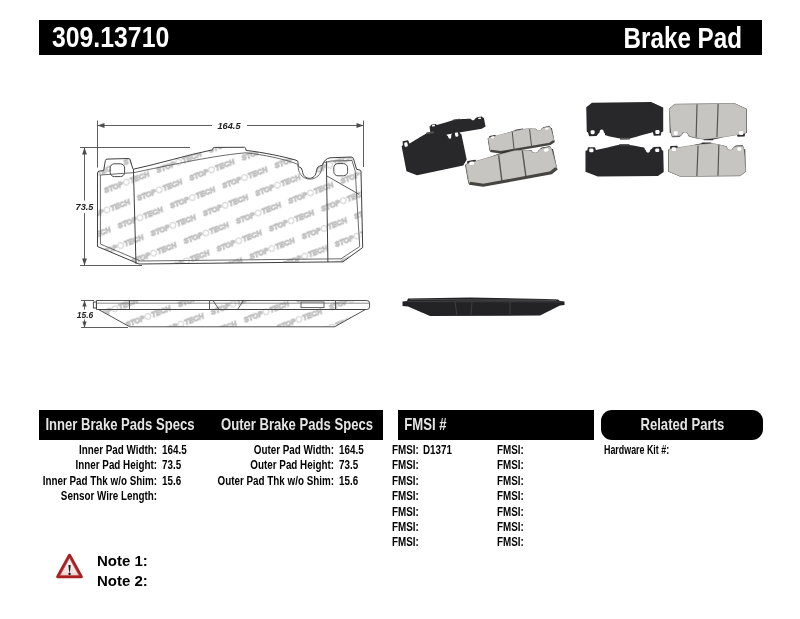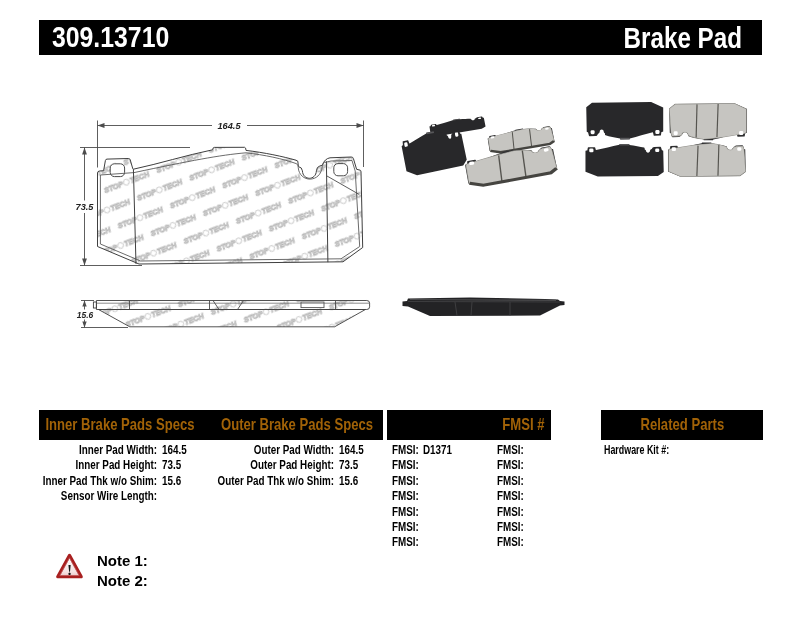--- a/index.html
+++ b/index.html
@@ -1,35 +1,35 @@
 <!DOCTYPE html>
 <html><head>
 <meta charset="utf-8">
 <style>
   html,body{margin:0;padding:0;background:#fff;}
   #page{position:relative;width:800px;height:619px;background:#fff;overflow:hidden;
         font-family:"Liberation Sans",sans-serif;}
   .abs{position:absolute;}
-  .hdr{background:#000;color:#a16207;font-weight:bold;}
+  .hdr{background:#000;color:#e5e5e5;font-weight:bold;}
   .cell{color:#000;font-weight:bold;font-size:12px;line-height:15.4px;white-space:pre;}
 </style>
 </head>
 <body>
 <div id="page">
 
   <div class="abs hdr" style="left:39px;top:20px;width:723px;height:35px;"></div>
   <div class="abs" style="left:52px;top:21.4px;color:#fff;font-weight:bold;font-size:29px;transform:scaleX(0.855);transform-origin:0 0;">309.13710</div>
   <div class="abs" style="left:39px;top:22.4px;width:703px;text-align:right;color:#fff;font-weight:bold;font-size:29px;transform:scaleX(0.835);transform-origin:100% 0;">Brake Pad</div>
 
   <div class="abs hdr" style="left:39px;top:410px;width:344px;height:30px;font-size:17px;line-height:30px;">
     <span style="position:absolute;left:-19px;width:200px;text-align:center;white-space:nowrap;transform:scaleX(0.77);transform-origin:50% 0;">Inner Brake Pads Specs</span>
     <span style="position:absolute;left:157.5px;width:200px;text-align:center;white-space:nowrap;transform:scaleX(0.77);transform-origin:50% 0;">Outer Brake Pads Specs</span>
   </div>
-  <div class="abs hdr" style="left:387px;top:410px;width:164px;height:30px;font-size:17px;line-height:30px;text-align:right;"><span style="display:inline-block;transform:scaleX(0.77);transform-origin:50% 0;">FMSI&nbsp;#</span></div>
-  <div class="abs hdr" style="left:601px;top:410px;width:162px;height:30px;font-size:17px;line-height:30px;text-align:center;"><span style="display:inline-block;transform:scaleX(0.77);transform-origin:50% 0;">Related Parts</span></div>
+  <div class="abs hdr" style="left:398px;top:410px;width:196px;height:30px;font-size:17px;line-height:30px;text-align:left;"><span style="display:inline-block;transform:scaleX(0.77);transform-origin:50% 0;">FMSI&nbsp;#</span></div>
+  <div class="abs hdr" style="left:601px;top:410px;width:162px;height:30px;font-size:17px;line-height:30px;text-align:center;border-radius:11px;"><span style="display:inline-block;transform:scaleX(0.77);transform-origin:50% 0;">Related Parts</span></div>
 
   <div class="abs cell" style="left:0px;top:443px;width:157px;text-align:right;transform:scaleX(0.82);transform-origin:100% 0;">Inner Pad Width:
 Inner Pad Height:
 Inner Pad Thk w/o Shim:
 Sensor Wire Length:</div>
   <div class="abs cell" style="left:162px;top:443px;transform:scaleX(0.82);transform-origin:0 0;">164.5
 73.5
 15.6</div>
 
   <div class="abs cell" style="left:150px;top:443px;width:184px;text-align:right;transform:scaleX(0.82);transform-origin:100% 0;">Outer Pad Width:

